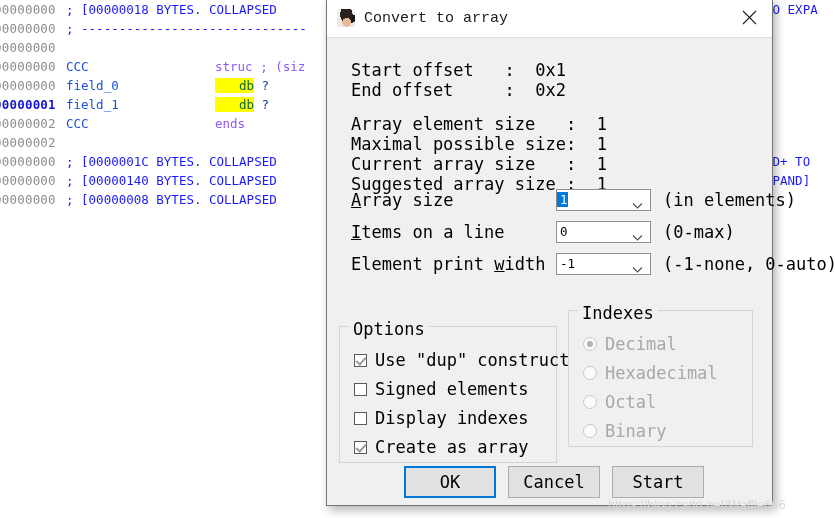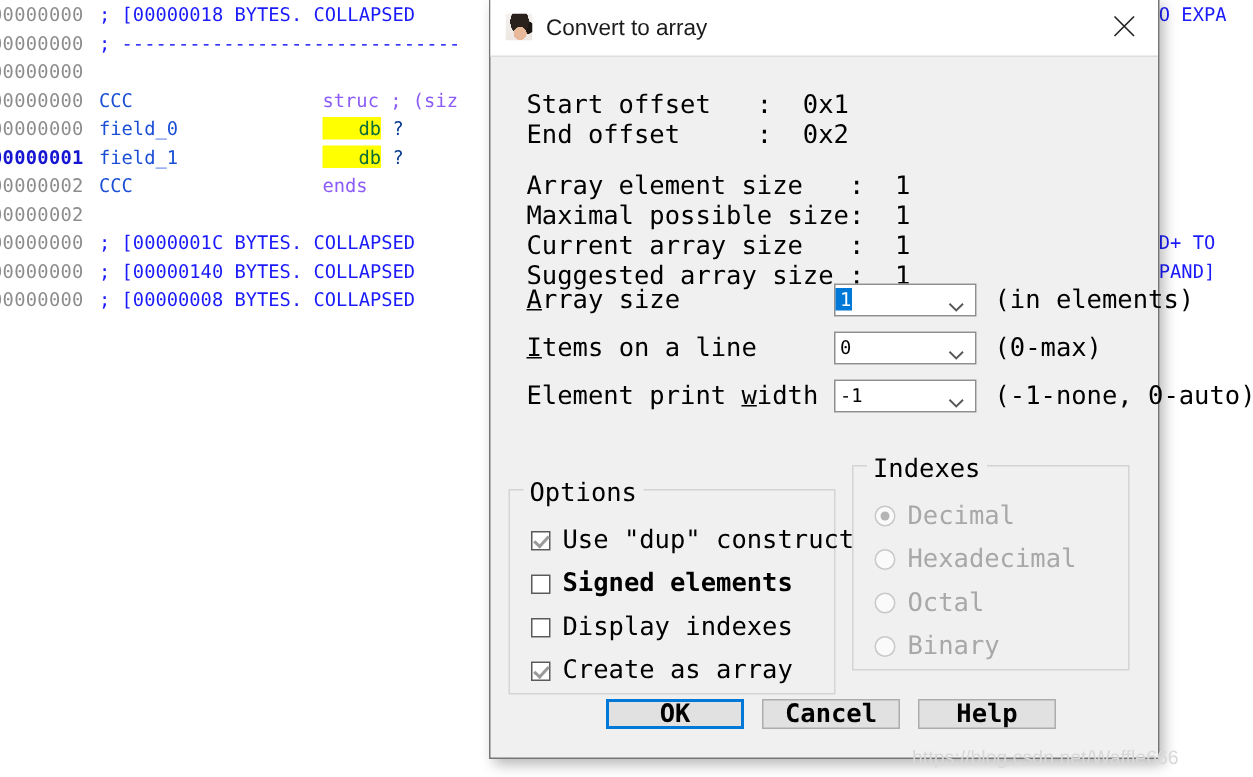--- a/index.html
+++ b/index.html
@@ -59,21 +59,21 @@
     width: 18px; height: 18px; margin-left: 10px; margin-right: 9px;
     border-radius: 1px;
     background:
       radial-gradient(circle at 54% 74%, #e8b89a 0 26%, transparent 27%),
       radial-gradient(ellipse at 52% 30%, #2a211c 0 46%, transparent 47%),
       radial-gradient(ellipse at 72% 52%, #1d1713 0 34%, transparent 35%),
       linear-gradient(#f4f1ee, #ece7e2);
     flex: none;
   }
   .title-text {
-    font-family: Liberation Sans, sans-serif;
+    font-family: Liberation Mono, monospace;
     font-size: 15px;
     color: #1b1b1b;
   }
   .title-close {
     position: absolute; right: 0; top: 0;
     width: 46px; height: 37px;
     display: flex; align-items: center; justify-content: center;
     cursor: default;
   }
   .title-close svg { display: block; }
@@ -164,27 +164,26 @@
     width: 6px; height: 6px;
     border-radius: 50%;
     background: #b4b4b4;
   }
   .disabled-text { color: #a8a8a8; }
 
   
   .btn-row { position: absolute; left: 0; top: 428px; width: 100%; }
   .btn {
     position: absolute;
-    height: 20px;
+    height: 32px;
     background: #e1e1e1;
     border: 1px solid #adadad;
     box-sizing: border-box;
     display: flex; align-items: center; justify-content: center;
     cursor: default;
-    font-weight: bold;
   }
   .btn.default {
     border: 2px solid #0078d7;
     background: #e1e1e1;
   }
   .btn-ok     { left: 77px;  width: 92px; }
   .btn-cancel { left: 181px; width: 92px; }
   .btn-help   { left: 285px; width: 92px; }
 
   
@@ -253,21 +252,21 @@
           </div>
         </div>
 
       <div class="group" style="left:12px; top:288px; width:218px; height:137px;padding-left:20px;">
         <div class="group-title mono">Options</div>
         <div id="options-items">
             <div class="check-row" style="left: 14px; top: 22px;">
               <span class="chkbox checked"></span>
               <span class="mono">Use "dup" construct</span>
             </div>
-            <div class="check-row" style="left: 14px; top: 51px; font-weight: bold;">
+            <div class="check-row" style="left: 14px; top: 51px;">
               <span class="chkbox"></span>
               <span class="mono">Signed elements</span>
             </div>
             <div class="check-row" style="left: 14px; top: 80px;">
               <span class="chkbox"></span>
               <span class="mono">Display indexes</span>
             </div>
             <div class="check-row" style="left: 14px; top: 109px;">
               <span class="chkbox checked"></span>
               <span class="mono">Create as array</span>
@@ -293,21 +292,21 @@
             <div class="check-row" style="left: 14px; top: 109px;">
               <span class="radio"></span>
               <span class="mono disabled-text">Binary</span>
             </div>
           </div>
       </div>
 
       <div class="btn-row">
         <div class="btn default btn-ok mono">OK</div>
         <div class="btn btn-cancel mono">Cancel</div>
-        <div class="btn btn-help mono">Help</div>
+        <div class="btn btn-help mono">Start</div>
       </div>
 
     </div>
   </div>
 
   <div class="watermark">https://blog.csdn.net/Waffle666</div>
 
 </div>
 
 </body></html>

